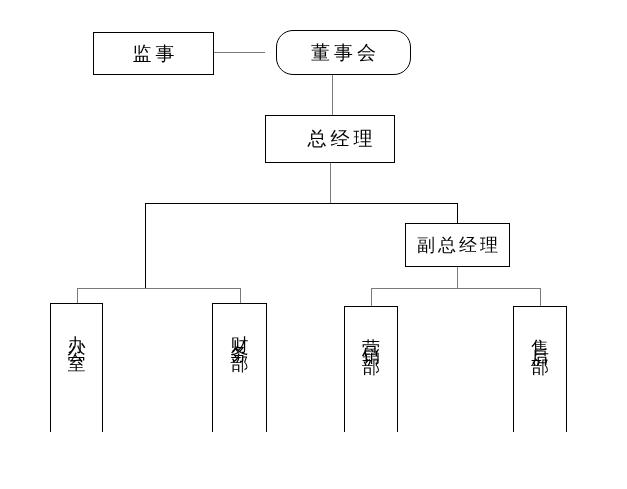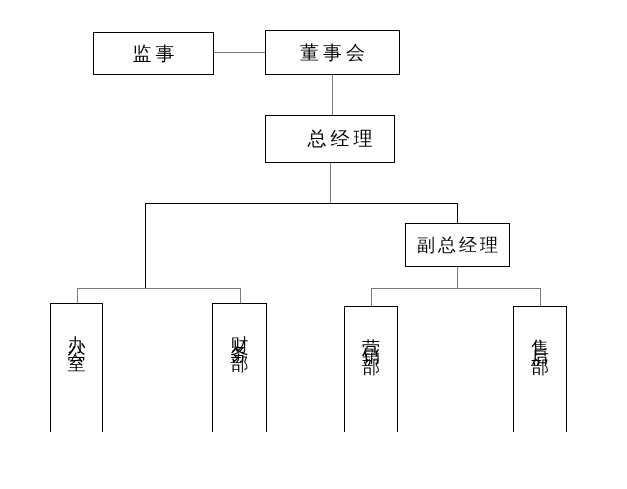--- a/index.html
+++ b/index.html
@@ -40,21 +40,21 @@
     padding-top: 17px;
     font-size: 18px;
   }
   .vnode .vtext {
     writing-mode: vertical-rl;
     text-orientation: upright;
     letter-spacing: 9px;
     line-height: 1;
   }
   #node-supervisor   { left: 93px;  top: 32px;  width: 121px; height: 43px; }
-  #node-board        { left: 265px; top: 30px;  width: 135px; height: 45px; }
+  #node-board        { left: 276px; top: 30px;  width: 135px; height: 45px; border-radius: 17px; }
   #node-gm           { left: 265px; top: 115px; width: 130px; height: 48px; padding-left: 20px; }
   #node-dgm          { left: 405px; top: 223px; width: 105px; height: 44px; font-size: 18px; letter-spacing: 3px; text-indent: 3px; }
   #node-office       { left: 50px;  top: 303px; width: 53px;  height: 140px; }
   #node-finance      { left: 212px; top: 303px; width: 55px;  height: 140px; }
   #node-marketing    { left: 344px; top: 306px; width: 54px;  height: 139px; }
   #node-aftersales   { left: 513px; top: 306px; width: 54px;  height: 139px; }
   
   .line { position: absolute; background: var(--line-secondary); }
   .line.primary { background: var(--line-primary); }
   .h { height: 1px; }

